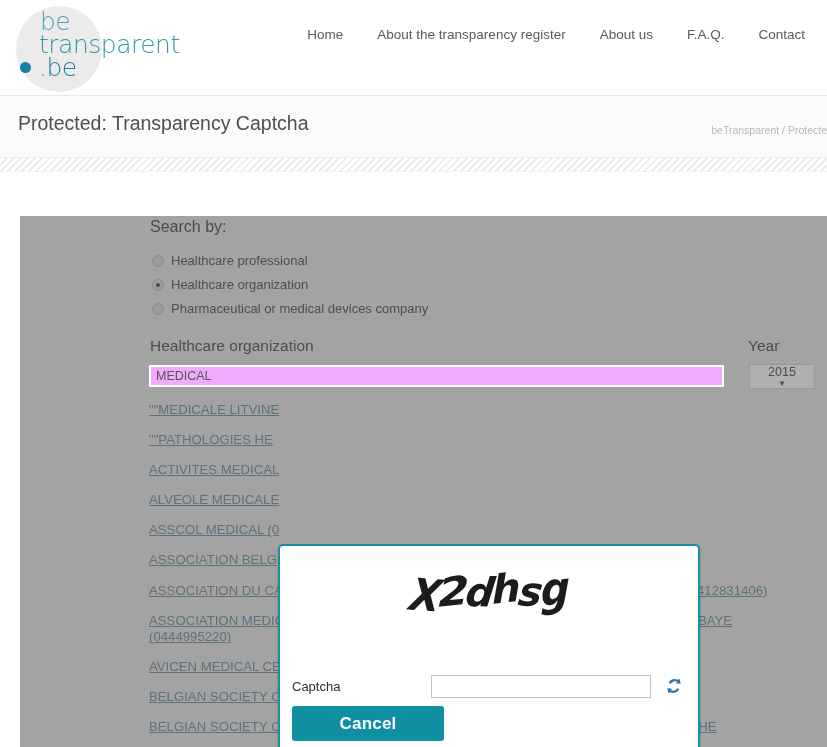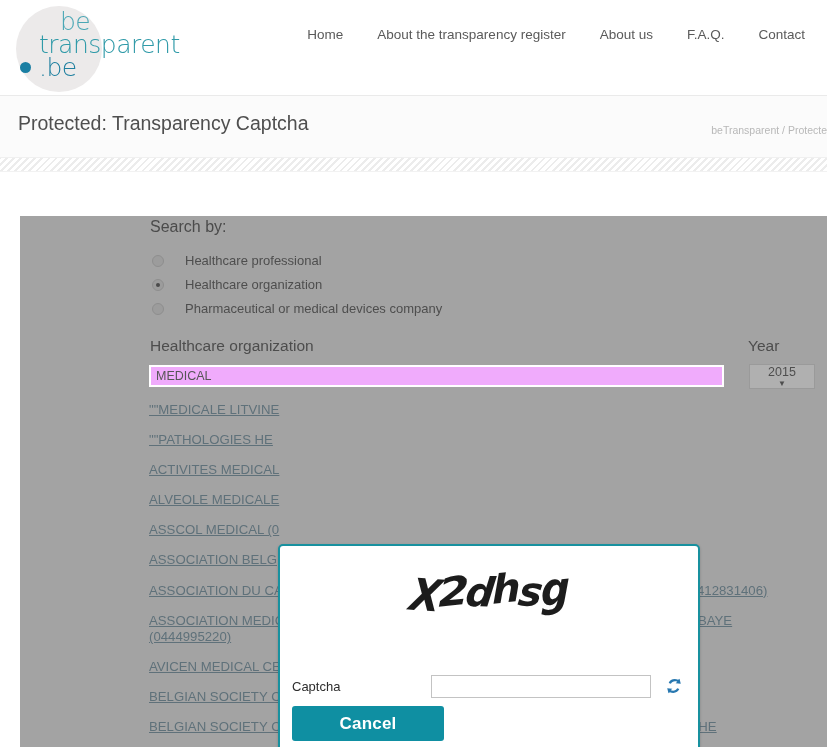--- a/index.html
+++ b/index.html
@@ -31,21 +31,21 @@
     background: #eceaea;
   }
   #logo-text {
     position: absolute;
     left: 24px; top: 6px;
     line-height: 0.92;
     font-family: "DejaVu Sans", sans-serif;
     font-weight: 300;
     letter-spacing: -0.5px;
   }
-  #logo-line1 { font-size: 25px; color: #4aa7b5; display:block;margin-left:20px; }
+  #logo-line1 { font-size: 25px; color: #4aa7b5; display:block; }
   #logo-line2 { font-size: 25px; color: #2f9aa8; display:block; margin-left:-1px; }
   #logo-line3 { font-size: 25px; color: #2080a0; display:block; margin-left:-1px; }
   #logo-dot {
     position: absolute;
     left: 4px; top: 58px;
     width: 11px; height: 11px;
     border-radius: 50%;
     background: #1b7fa3;
   }
 
@@ -125,21 +125,21 @@
     left: 130px; top: 2px;
     font-size: 16px;
     color: #4b4b4b;
   }
 
   .radio-row {
     position: absolute;
     left: 132px;
     display: flex;
     align-items: center;
-    gap: 21px;
+    gap: 7px;
   }
   #radio-row-0 { top: 37px; }
   #radio-row-1 { top: 61px; }
   #radio-row-2 { top: 85px; }
 
   .radio-mark {
     width: 12px; height: 12px;
     border-radius: 50%;
     background: #9c9c9c;
     border: 1px solid #8e8e8e;

